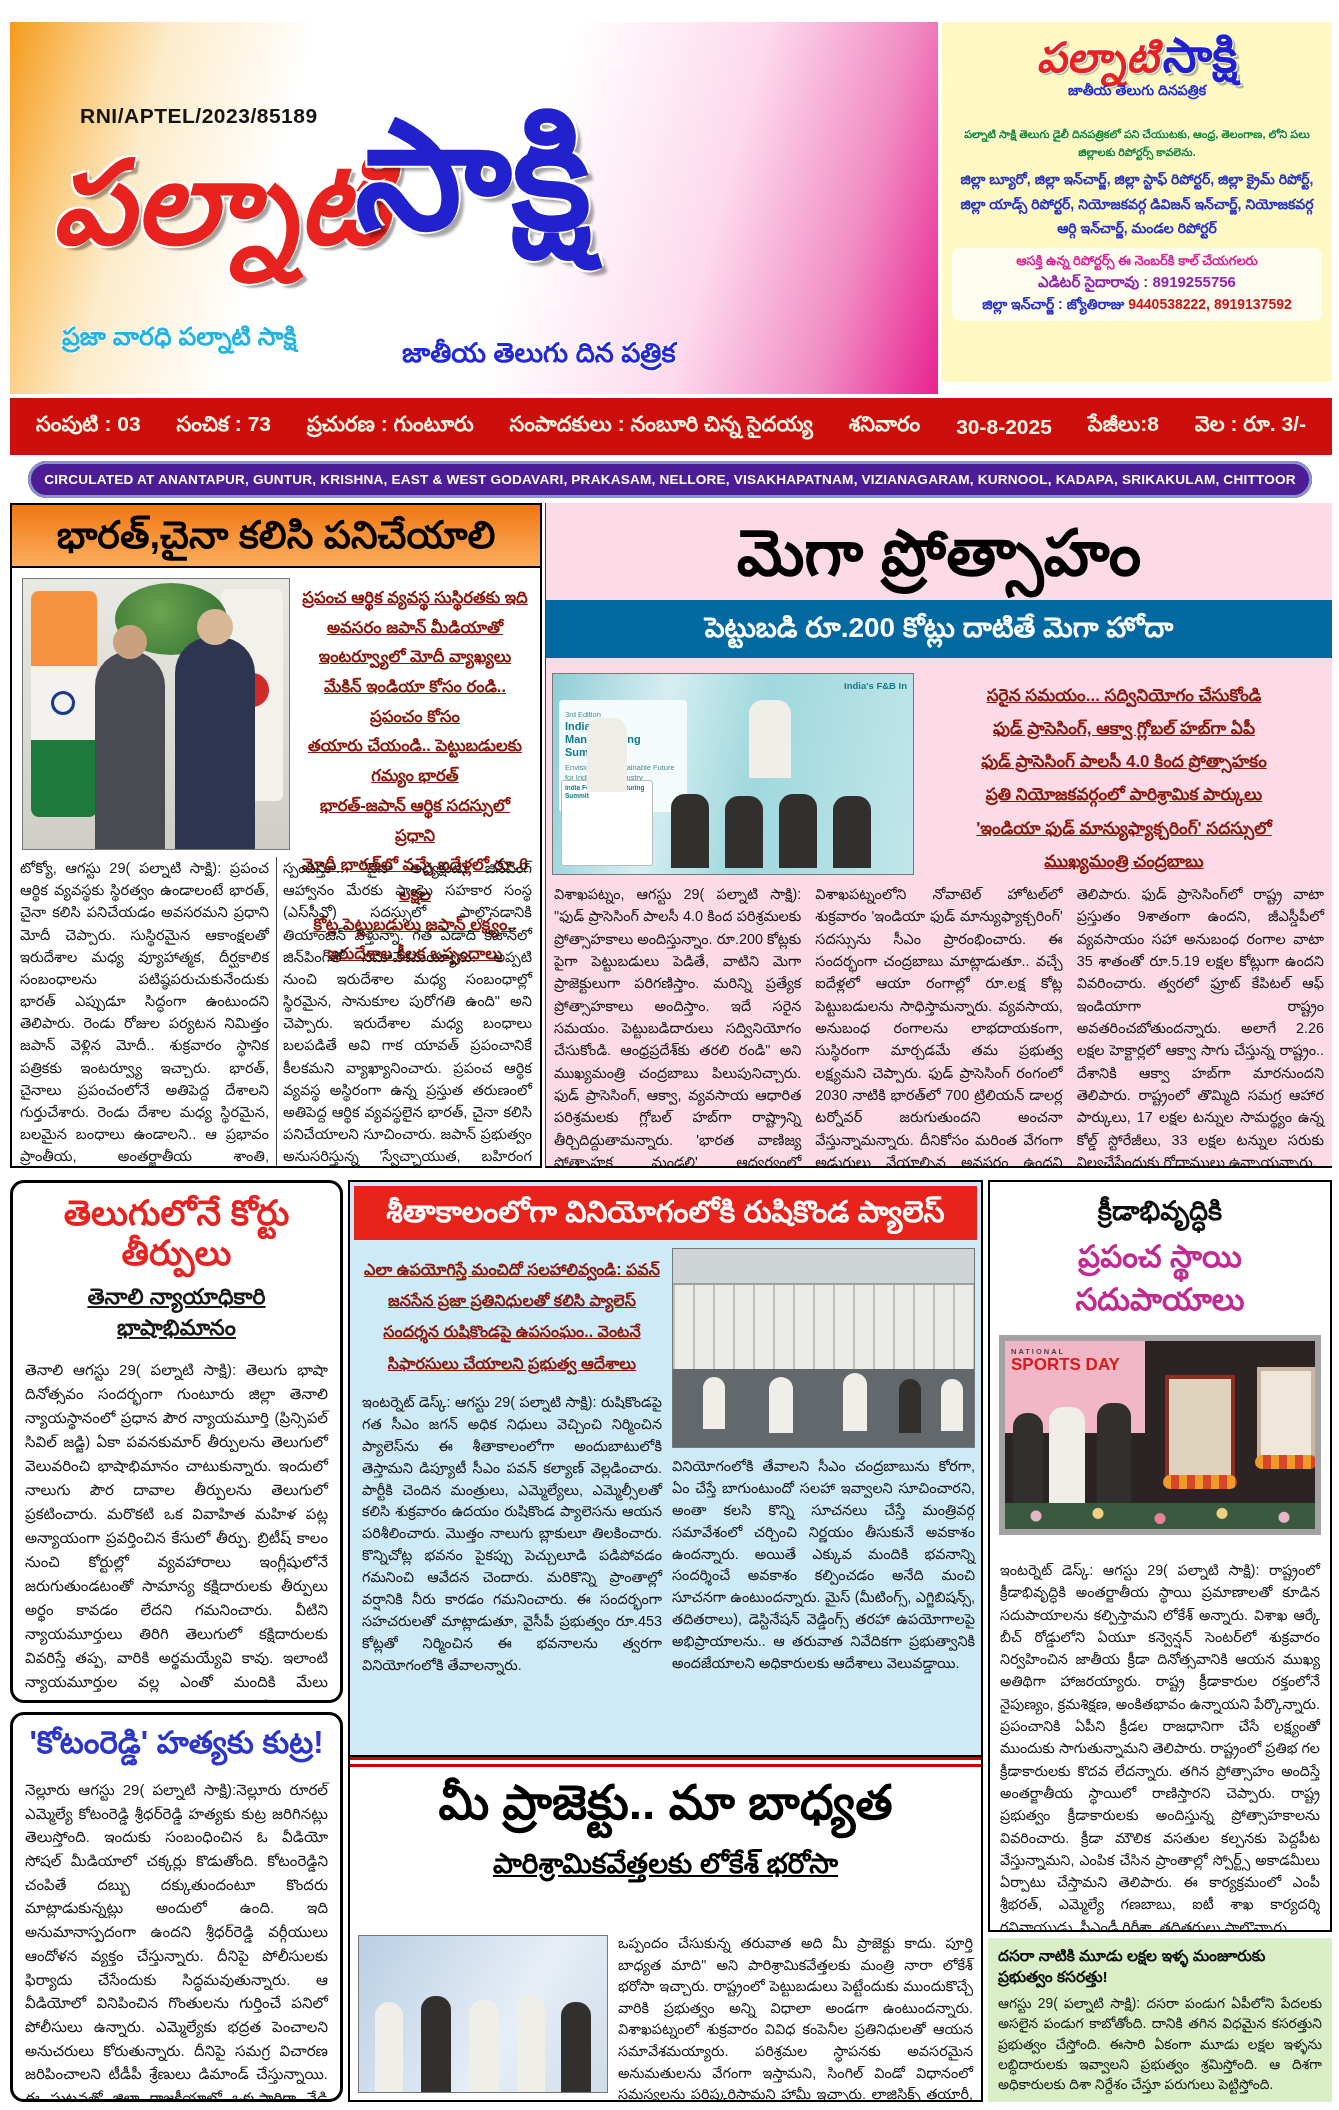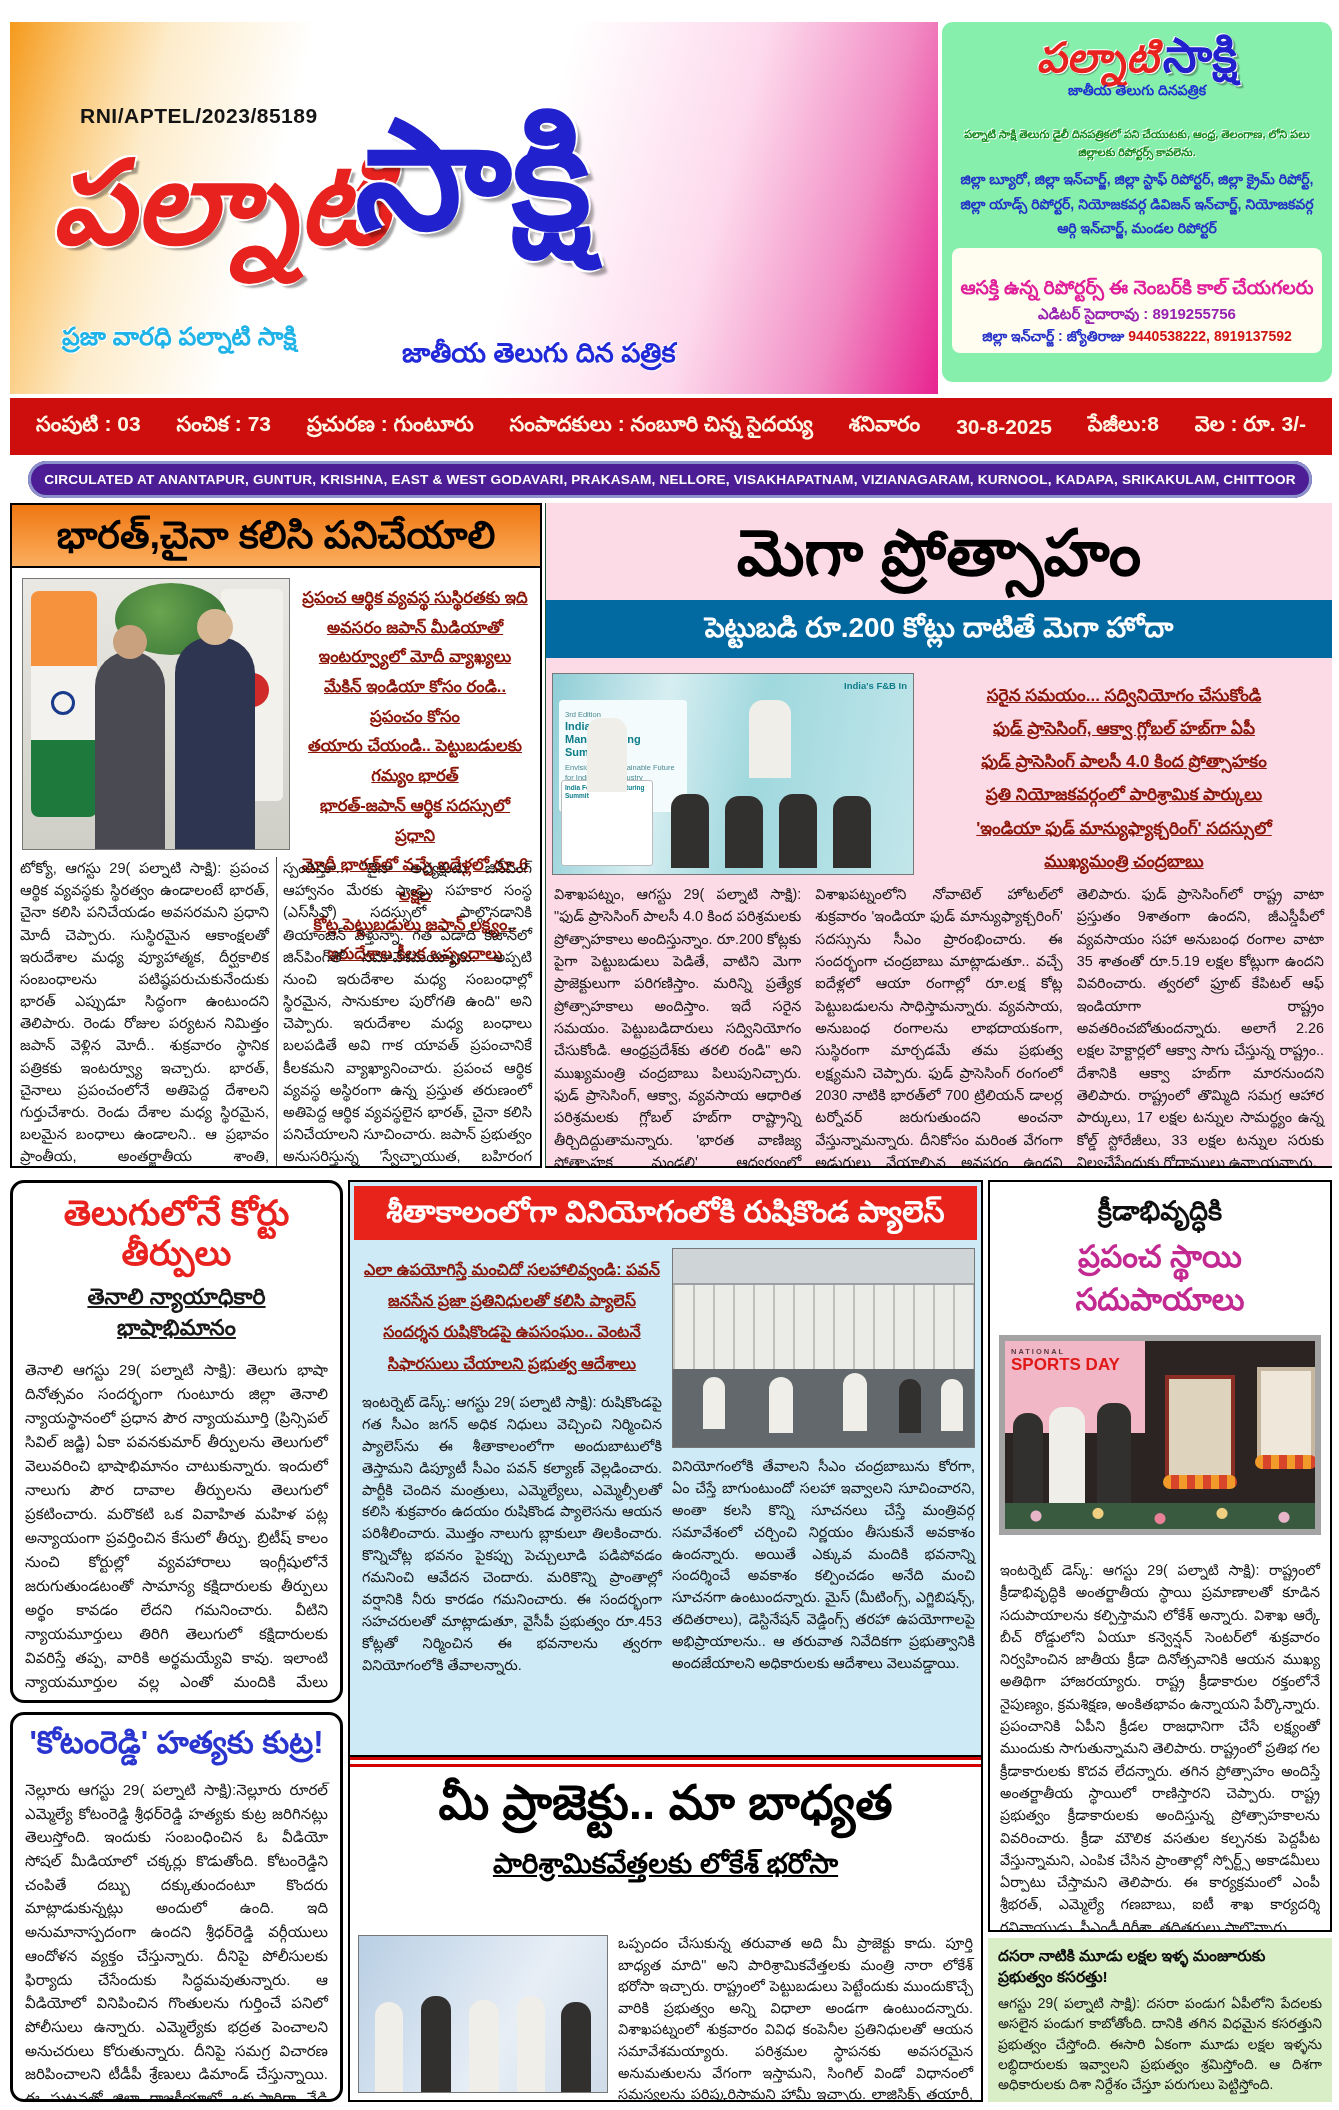--- a/index.html
+++ b/index.html
@@ -32,33 +32,33 @@
     position:absolute; left:52px; top:300px; font-size:25px; font-weight:bold; color:#1fb3e8;
     text-shadow:-1px -1px 0 #fff, 1px 1px 0 #fff;
   }
   .tagline-center {
     position:absolute; left:392px; top:316px; font-size:27px; font-weight:bold; color:#2129d8;
     text-shadow:-1px -1px 0 #fff, 1px 1px 0 #fff;
   }
   
   #recruit {
     position:absolute; left:942px; top:22px; width:390px; height:360px;
-    background:#86efac; border-radius:11px; padding:8px 10px; text-align:center; overflow:hidden;
+    background:#fef9c3; border-radius:4px; padding:8px 10px; text-align:center; overflow:hidden;
   }
   .recruit-logo { line-height:1.0; margin-top:2px; }
   .recruit-logo .r { font-size:42px; font-weight:bold; font-style:italic; color:#e8231f;
       text-shadow:-1px -1px 0 #fff, 1px 1px 0 #fff, 2px 2px 1px rgba(0,0,0,0.3); }
   .recruit-logo .b { font-size:48px; font-weight:bold; color:#2121ce;
       text-shadow:-1px -1px 0 #fff, 1px 1px 0 #fff, 3px 3px 1px rgba(0,0,0,0.3); }
   .recruit-sub { font-size:14px; font-weight:bold; color:#1f2fd0; margin-top:2px; }
   .recruit-green { font-size:11px; font-weight:bold; color:#12871a; margin-top:24px; line-height:1.6;
       text-shadow:-1px -1px 0 #fff, 1px 1px 0 #fff; }
   .recruit-roles { font-size:14px; font-weight:bold; color:#2430c8; margin-top:6px; line-height:1.75; }
   .recruit-strip { background:#fffdf0; border-radius:8px; margin-top:7px; padding:5px 6px; }
-  .recruit-call { font-size:19px; font-weight:bold; color:#e0209a;margin-top:24px; }
+  .recruit-call { font-size:13px; font-weight:bold; color:#e0209a; }
   .recruit-editor { font-size:15px; font-weight:bold; color:#9620b0; margin-top:2px; }
   .recruit-incharge { font-size:14px; font-weight:bold; margin-top:2px; }
   .recruit-incharge .lbl { color:#2430c8; }
   .recruit-incharge .num { color:#d01212; }
   
   #infobar {
     position:absolute; left:10px; top:398px; width:1322px; height:57px; background:#ce0d0d;
     display:flex; align-items:center; justify-content:space-between; padding:0 26px;
     color:#fff6e4; font-weight:bold; font-size:21px; white-space:nowrap; overflow:hidden;
   }

